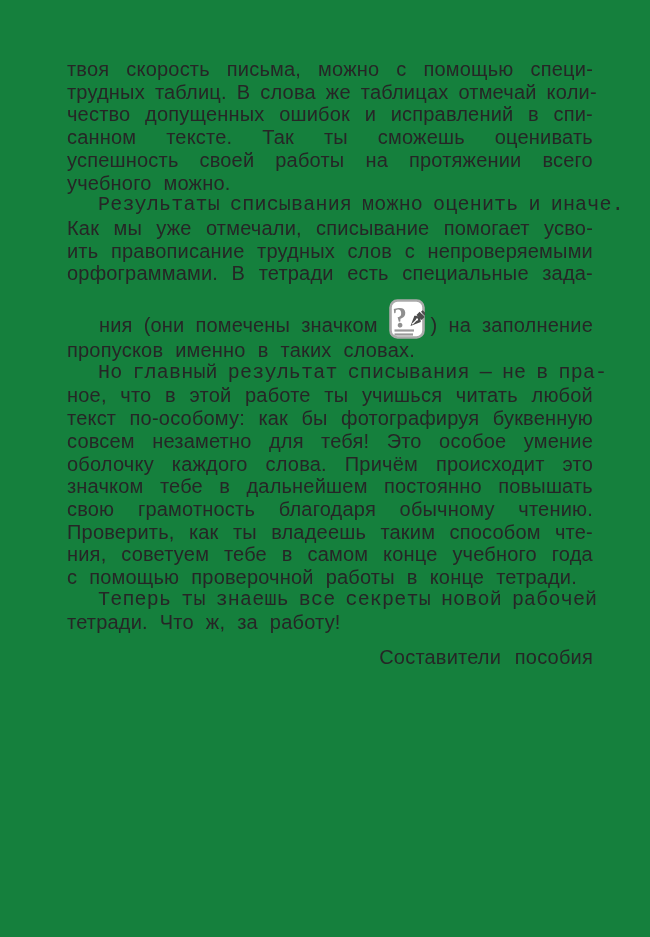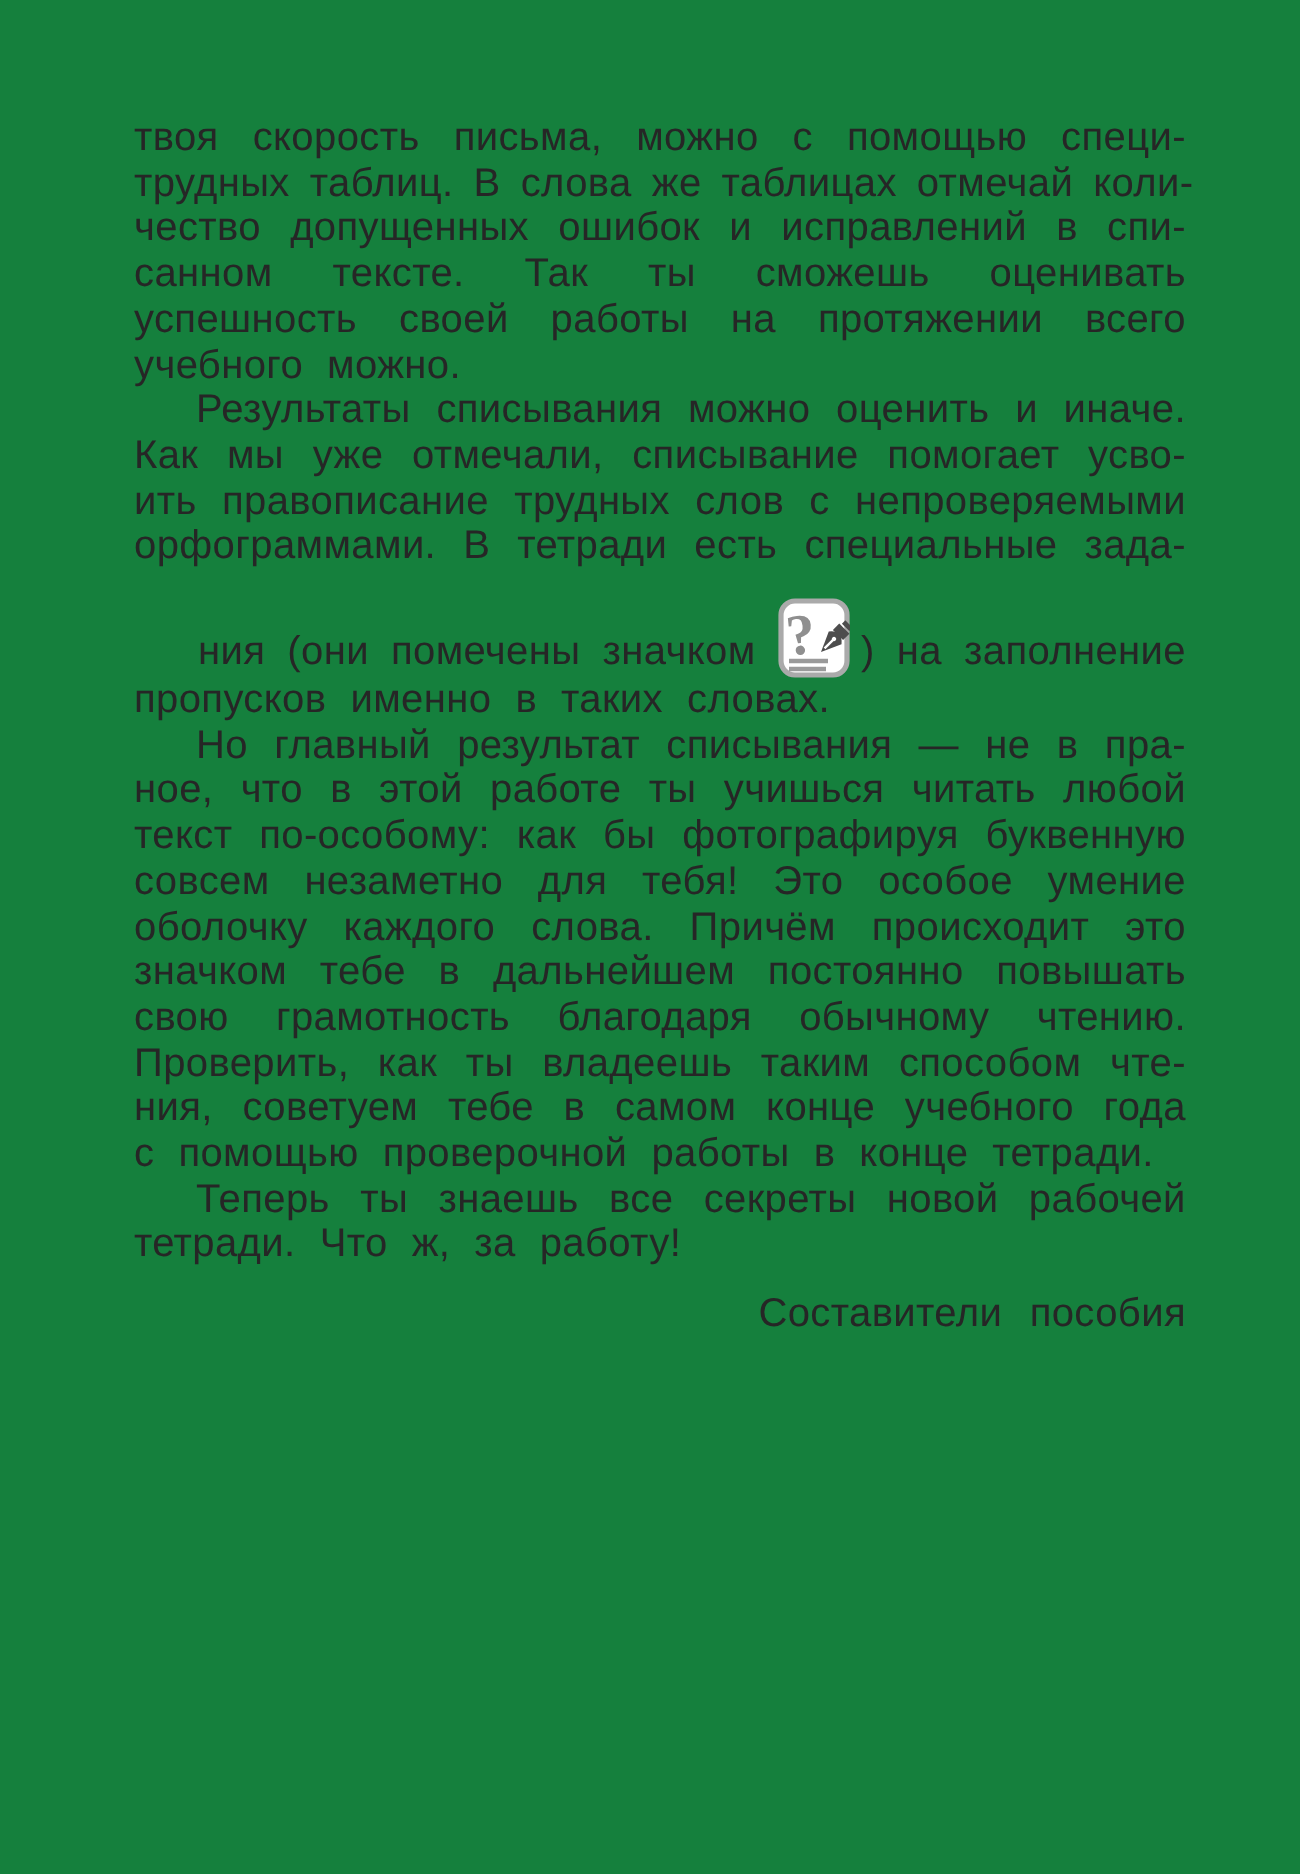--- a/index.html
+++ b/index.html
@@ -29,21 +29,21 @@
     justify-content: space-between;
     align-items: baseline;
     gap: 10px;
     line-height: 22.7px;
     white-space: nowrap;
   }
   .line.endline {
     justify-content: flex-start;
     gap: 12px;
   }
-  .line.indent { padding-left: 31px; }
+  .line.indent { padding-left: 31px; font-family: Liberation Mono, monospace; }
   .line.icon-line { margin-top: 14px; margin-left: 32px; }
   .w { white-space: pre; }
   .iconwrap { white-space: nowrap; }
   .qp-icon { vertical-align: -7px; }
   .signature-line {
     display: flex;
     justify-content: flex-end;
     line-height: 22.7px;
     margin-top: 12px;
   }

